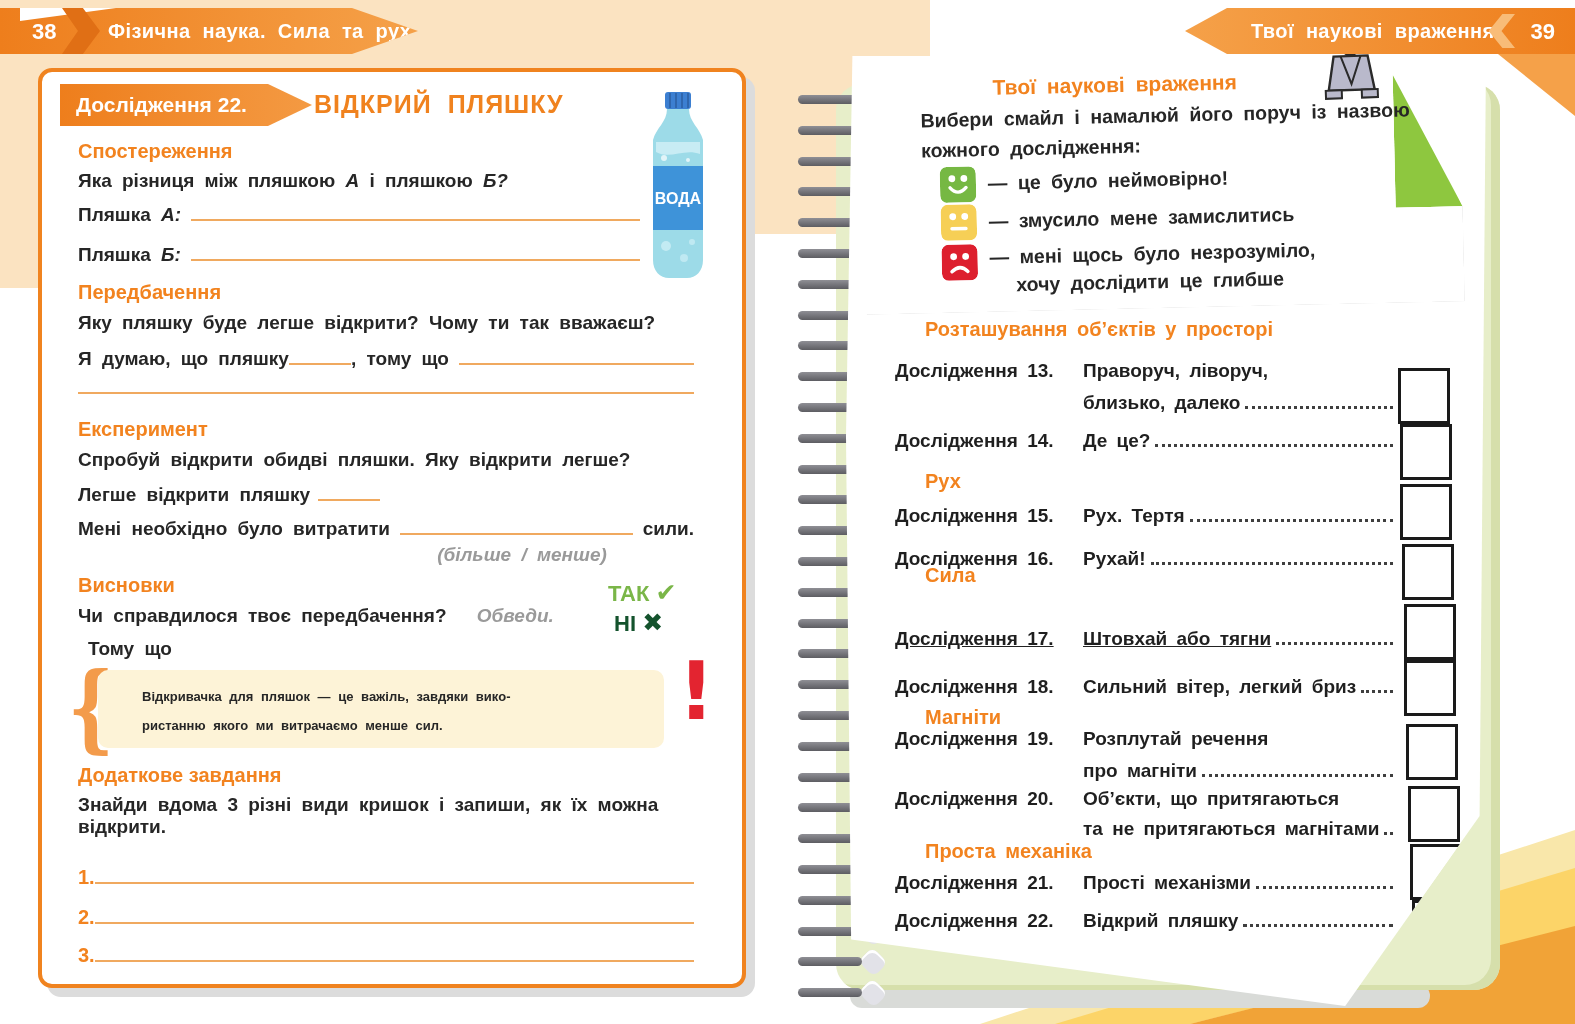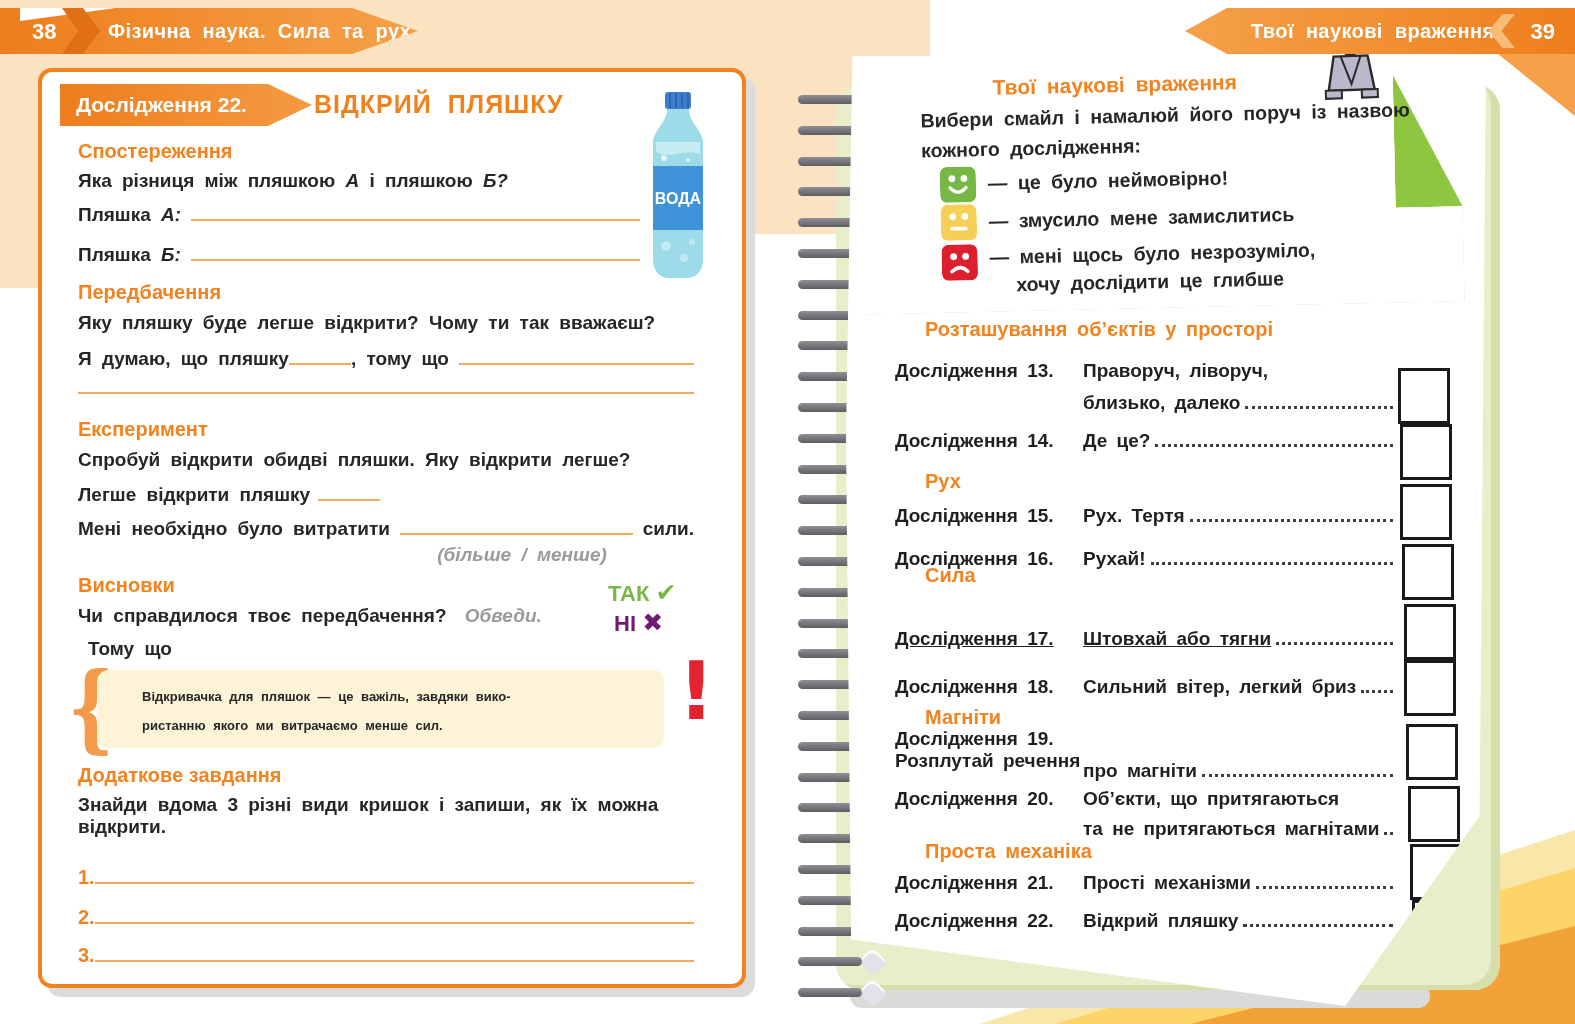--- a/index.html
+++ b/index.html
@@ -37,21 +37,21 @@
   .flexrow{display:flex;align-items:baseline;}
   .fill{flex:1;}
   .shortline{display:inline-block;width:62px;}
   
   .infobox{left:56px;top:598px;width:566px;height:78px;background:#fdf3d7;border-radius:10px;}
   .infobox-inner{position:absolute;left:44px;top:12px;width:470px;font-size:13px;font-weight:bold;color:#262626;word-spacing:4px;line-height:29px;}
   .brace{left:18px;top:588px;color:#f39b4b;font-size:96px;line-height:96px;font-weight:bold;transform:scaleX(.75);font-family:"DejaVu Serif",serif;}
   .excl{left:636px;top:580px;color:#e32430;font-size:80px;line-height:80px;font-weight:bold;font-family:"DejaVu Sans",sans-serif;}
   .yesno{font-weight:bold;font-size:22px;}
   .yes{color:#7ab648;}
-  .no{color:#701a75;}
+  .no{color:#14532d;}
   .mark{font-size:25px;font-family:"DejaVu Sans",sans-serif;}
   .numline{color:#f2831f;font-weight:bold;font-size:20px;}
   
   .greenpage{left:836px;top:84px;width:664px;height:906px;background:#e7eec9;border-radius:26px;box-shadow:inset -9px -5px 0 #d6dfab;z-index:2;}
   .graystack{left:850px;top:984px;width:580px;height:24px;background:#d9dbd8;border-radius:12px;z-index:1;}
   #rings{z-index:4;}
   .ring{position:absolute;width:88px;height:20px;}
   .ring .hole{position:absolute;right:2px;top:0;width:22px;height:20px;background:#e2e2e8;border-radius:7px;transform:rotate(45deg);box-shadow:inset 2px 2px 0 #fff;}
   .ring .rod{position:absolute;left:0;top:5px;width:64px;height:9px;background:linear-gradient(#8f8f95,#5d5d62);border-radius:5px;}
   
@@ -135,21 +135,21 @@
   <div class="abs btxt flexrow" style="left:36px;top:446px;width:616px;">
     <span>Мені необхідно було витратити</span>
     <span class="fill wline" style="margin:0 10px;"></span>
     <span>сили.</span>
   </div>
   <div class="abs btxt gray-it" style="left:350px;top:472px;width:260px;text-align:center;">(більше / менше)</div>
 
   <div class="abs h-orange" style="left:36px;top:502px;">Висновки</div>
   <div class="abs btxt" style="left:36px;top:533px;">
     <span>Чи справдилося твоє передбачення?</span>
-    <span class="gray-it" style="margin-left:8px;">Обведи.</span>
+    <span class="gray-it" style="margin-left:20px;">Обведи.</span>
   </div>
   <div class="abs yesno yes" style="left:566px;top:506px;">
     <span>ТАК</span>
     <span class="mark">✔</span>
   </div>
   <div class="abs yesno no" style="left:572px;top:536px;">
     <span>НІ</span>
     <span class="mark">✖</span>
   </div>
   <div class="abs btxt flexrow" style="left:36px;top:566px;width:616px;flex-direction:column;">
@@ -364,21 +364,21 @@
     <span class="ttext">Штовхай або тягни</span>
     <span class="dots"></span>
   </div>
   <div class="trow" style="top:620px;">
     <span class="tlabel">Дослідження 18.</span>
     <span class="ttext">Сильний вітер, легкий бриз</span>
     <span class="dots"></span>
   </div>
 
   <div class="theading" style="top:650px;">Магніти</div>
-  <div class="trow noleader" style="top:672px;flex-direction:column;">
+  <div class="trow noleader" style="top:672px;">
     <span class="tlabel">Дослідження 19.</span>
     <span class="ttext">Розплутай речення</span>
 
   </div>
   <div class="trow t2" style="top:704px;width:312px;">
     <span class="ttext">про магніти</span>
     <span class="dots"></span>
   </div>
   <div class="trow noleader" style="top:732px;">
     <span class="tlabel">Дослідження 20.</span>

